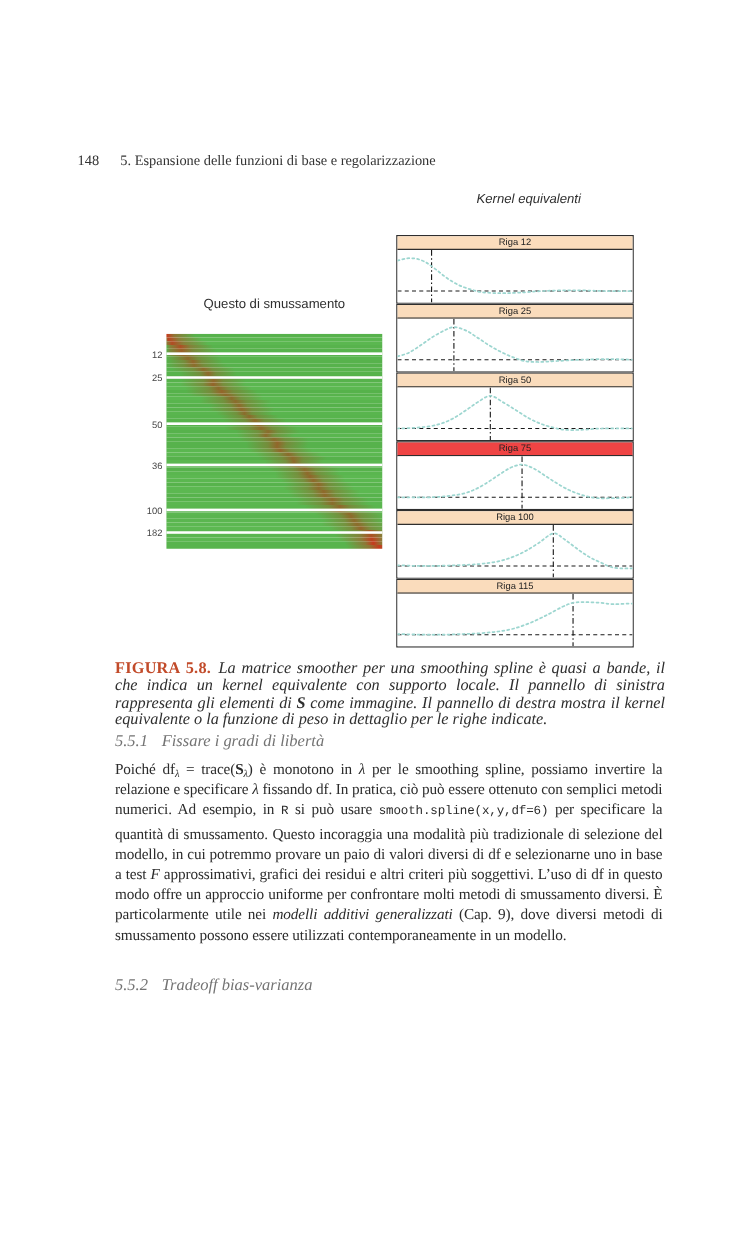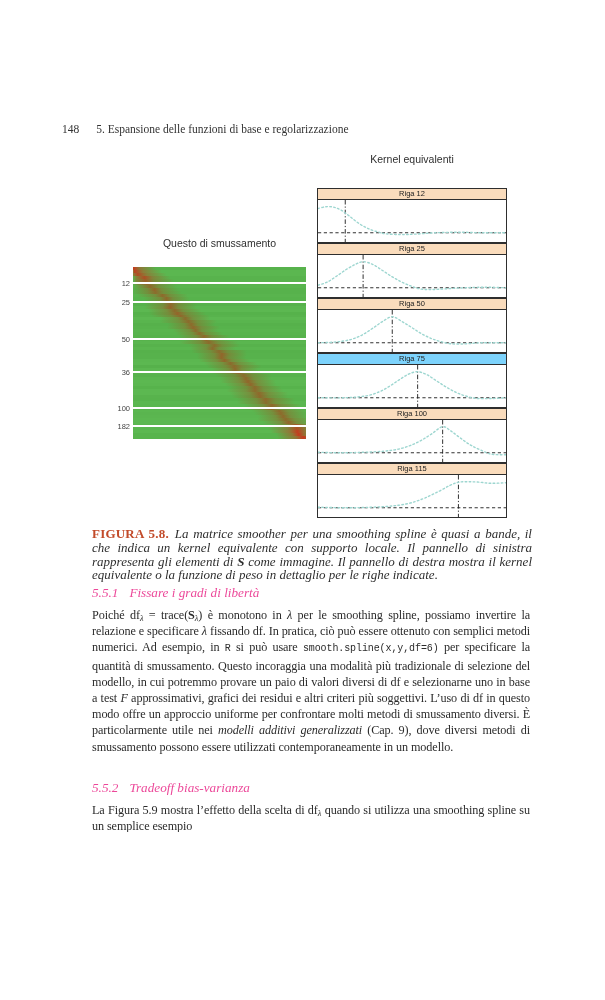--- a/index.html
+++ b/index.html
@@ -1,39 +1,39 @@
 <!DOCTYPE html>
 <html lang="it"><head>
 <meta charset="utf-8">
 <style>
   html,body{margin:0;padding:0;background:#fff;}
   .page{position:relative;width:605px;height:832px;background:#ffffff;overflow:hidden;
         font-family:"Liberation Serif",serif;color:#2b2b2b;}
   .running-head{position:absolute;top:123px;left:62px;font-size:11.5px;color:#333;white-space:nowrap;}
   .running-head .rh-num{margin-right:17px;}
   .panel-title{position:absolute;font-family:"Liberation Sans",sans-serif;font-size:10.5px;color:#2f2f2f;text-align:center;}
-  #kernel-title{left:317px;top:153px;width:190px;}
+  #kernel-title{left:328px;top:153px;width:190px;font-style:italic;}
   #matrix-title{left:133px;top:237px;width:173px;}
   #heatmap{position:absolute;left:133px;top:267px;width:173px;height:173px;overflow:hidden;}
   .hm-row{width:100%;}
   .hm-line{position:absolute;left:0;width:100%;height:2px;background:#ffffff;}
   .hm-tick{position:absolute;left:104px;width:26px;text-align:right;
            font-family:"Liberation Sans",sans-serif;font-size:7.5px;color:#444;}
   #kpanel{position:absolute;left:317px;top:188px;width:190px;}
   .kplot{border:1px solid #2e2e2e;background:#fff;}
   .khead{height:10px;border-bottom:1px solid #2e2e2e;
          font-family:"Liberation Sans",sans-serif;font-size:7.5px;line-height:10.5px;
          text-align:center;color:#222;}
   .kbody{height:42px;position:relative;background:#fff;}
   .kbody svg{display:block;}
   .caption{position:absolute;left:92px;top:527px;width:440px;margin:0;
            font-size:13px;line-height:13.8px;text-align:justify;font-style:italic;color:#2e2e2e;}
   .seg-fig{font-style:normal;font-weight:bold;color:#c24b2a;margin-right:6px;letter-spacing:0.2px;}
   .sec{position:absolute;left:92px;width:440px;margin:0;font-weight:normal;
-       font-size:13.2px;font-style:italic;color:#ec4899;}
+       font-size:13.2px;font-style:italic;color:#737373;}
   .sec .sec-num{margin-right:11px;}
   .body{position:absolute;left:92px;width:438px;margin:0;
         font-size:12.2px;line-height:16.2px;letter-spacing:-0.1px;text-align:justify;}
   .seg-i{font-style:italic;}
   .seg-b{font-weight:bold;}
   .seg-bi{font-weight:bold;font-style:italic;}
   .seg-m{font-family:"Liberation Mono",monospace;font-size:0.82em;}
   .seg-sub{font-size:0.68em;font-style:italic;vertical-align:-0.28em;line-height:0;}
 </style>
 </head>
@@ -149,21 +149,21 @@
         <div class="khead" style="background: rgb(250, 220, 188);">Riga 50</div>
         <div class="kbody">
           <svg width="188" height="42">
             <line x1="0" x2="188" y1="32.76" y2="32.76" stroke="#1a1a1a" stroke-width="0.9" stroke-dasharray="3.2 2.6"></line>
             <line x1="74.26" x2="74.26" y1="0" y2="42" stroke="#1a1a1a" stroke-width="0.9" stroke-dasharray="4.5 2 1.2 2"></line>
             <path d="M0.0,32.8C2.5,32.7,10.7,32.5,15.0,32.2C19.4,31.9,22.9,31.5,26.3,30.9C29.8,30.3,32.6,29.7,35.7,28.6C38.9,27.5,42.0,26.1,45.1,24.4C48.3,22.7,51.4,20.5,54.5,18.4C57.7,16.4,60.6,13.9,63.9,11.9C67.2,10.0,70.8,6.7,74.3,6.7C77.7,6.7,81.3,10.1,84.6,11.9C87.9,13.8,90.9,15.7,94.0,17.7C97.1,19.6,100.3,21.9,103.4,23.6C106.5,25.4,109.7,27.0,112.8,28.3C115.9,29.6,118.8,30.5,122.2,31.5C125.6,32.4,129.1,33.4,133.5,33.8C137.9,34.2,143.5,34.0,148.5,33.8C153.5,33.6,157.0,32.9,163.6,32.8C170.1,32.6,183.9,32.8,188.0,32.8" fill="none" stroke="#9dd6d0" stroke-width="1.4" stroke-linecap="round" stroke-dasharray="1.6 2.4"></path>
           </svg>
         </div>
       </div>
       <div class="kplot">
-        <div class="khead" style="background: #7dd3fc;">Riga 75</div>
+        <div class="khead" style="background: #ef4444;">Riga 75</div>
         <div class="kbody">
           <svg width="188" height="42">
             <line x1="0" x2="188" y1="32.76" y2="32.76" stroke="#1a1a1a" stroke-width="0.9" stroke-dasharray="3.2 2.6"></line>
             <line x1="99.64" x2="99.64" y1="0" y2="42" stroke="#1a1a1a" stroke-width="0.9" stroke-dasharray="4.5 2 1.2 2"></line>
             <path d="M0.0,32.8C4.4,32.8,19.4,32.9,26.3,32.8C33.2,32.6,37.0,32.2,41.4,31.7C45.7,31.2,49.2,30.8,52.6,29.9C56.1,29.0,58.9,27.9,62.0,26.5C65.2,25.1,68.3,23.2,71.4,21.3C74.6,19.4,77.7,17.0,80.8,15.1C84.0,13.1,87.1,10.7,90.2,9.3C93.4,7.9,96.5,6.6,99.6,6.7C102.8,6.8,105.9,8.3,109.0,9.8C112.2,11.4,115.3,13.8,118.4,15.8C121.6,17.8,124.7,20.0,127.8,21.8C131.0,23.7,134.1,25.6,137.2,27.0C140.4,28.5,143.2,29.6,146.6,30.7C150.1,31.7,153.5,32.8,157.9,33.3C162.3,33.8,167.9,33.6,173.0,33.5C178.0,33.5,185.5,32.9,188.0,32.8" fill="none" stroke="#9dd6d0" stroke-width="1.4" stroke-linecap="round" stroke-dasharray="1.6 2.4"></path>
           </svg>
         </div>
       </div>
       <div class="kplot">
         <div class="khead" style="background: rgb(250, 220, 188);">Riga 100</div>
@@ -190,15 +190,14 @@
   <p class="caption"><span class="seg-fig">FIGURA 5.8.</span><span class="seg-i">La matrice smoother per una smoothing spline è quasi a bande, il che indica un kernel equivalente con supporto locale. Il pannello di sinistra rappresenta gli elementi di </span><span class="seg-bi">S</span><span class="seg-i"> come immagine. Il pannello di destra mostra il kernel equivalente o la funzione di peso in dettaglio per le righe indicate.</span></p>
 
   <h3 class="sec" style="top:585px">
     <span class="sec-num">5.5.1</span><span>Fissare i gradi di libertà</span>
   </h3>
   <p class="body" style="top:607px"><span>Poiché df</span><span class="seg-sub">λ</span><span> = trace(</span><span class="seg-b">S</span><span class="seg-sub">λ</span><span>) è monotono in </span><span class="seg-i">λ</span><span> per le smoothing spline, possiamo invertire la relazione e specificare </span><span class="seg-i">λ</span><span> fissando df. In pratica, ciò può essere ottenuto con semplici metodi numerici. Ad esempio, in </span><span class="seg-m">R</span><span> si può usare </span><span class="seg-m">smooth.spline(x,y,df=6)</span><span> per specificare la quantità di smussamento. Questo incoraggia una modalità più tradizionale di selezione del modello, in cui potremmo provare un paio di valori diversi di df e selezionarne uno in base a test </span><span class="seg-i">F</span><span> approssimativi, grafici dei residui e altri criteri più soggettivi. L’uso di df in questo modo offre un approccio uniforme per confrontare molti metodi di smussamento diversi. È particolarmente utile nei </span><span class="seg-i">modelli additivi generalizzati</span><span> (Cap. 9), dove diversi metodi di smussamento possono essere utilizzati contemporaneamente in un modello.</span></p>
 
   <h3 class="sec" style="top:780px">
     <span class="sec-num">5.5.2</span><span>Tradeoff bias-varianza</span>
   </h3>
-  <p class="body" style="top:802px"><span>La Figura 5.9 mostra l’effetto della scelta di df</span><span class="seg-sub">λ</span><span> quando si utilizza una smoothing spline su un semplice esempio</span></p>
 
 </div>
 
 </body></html>

